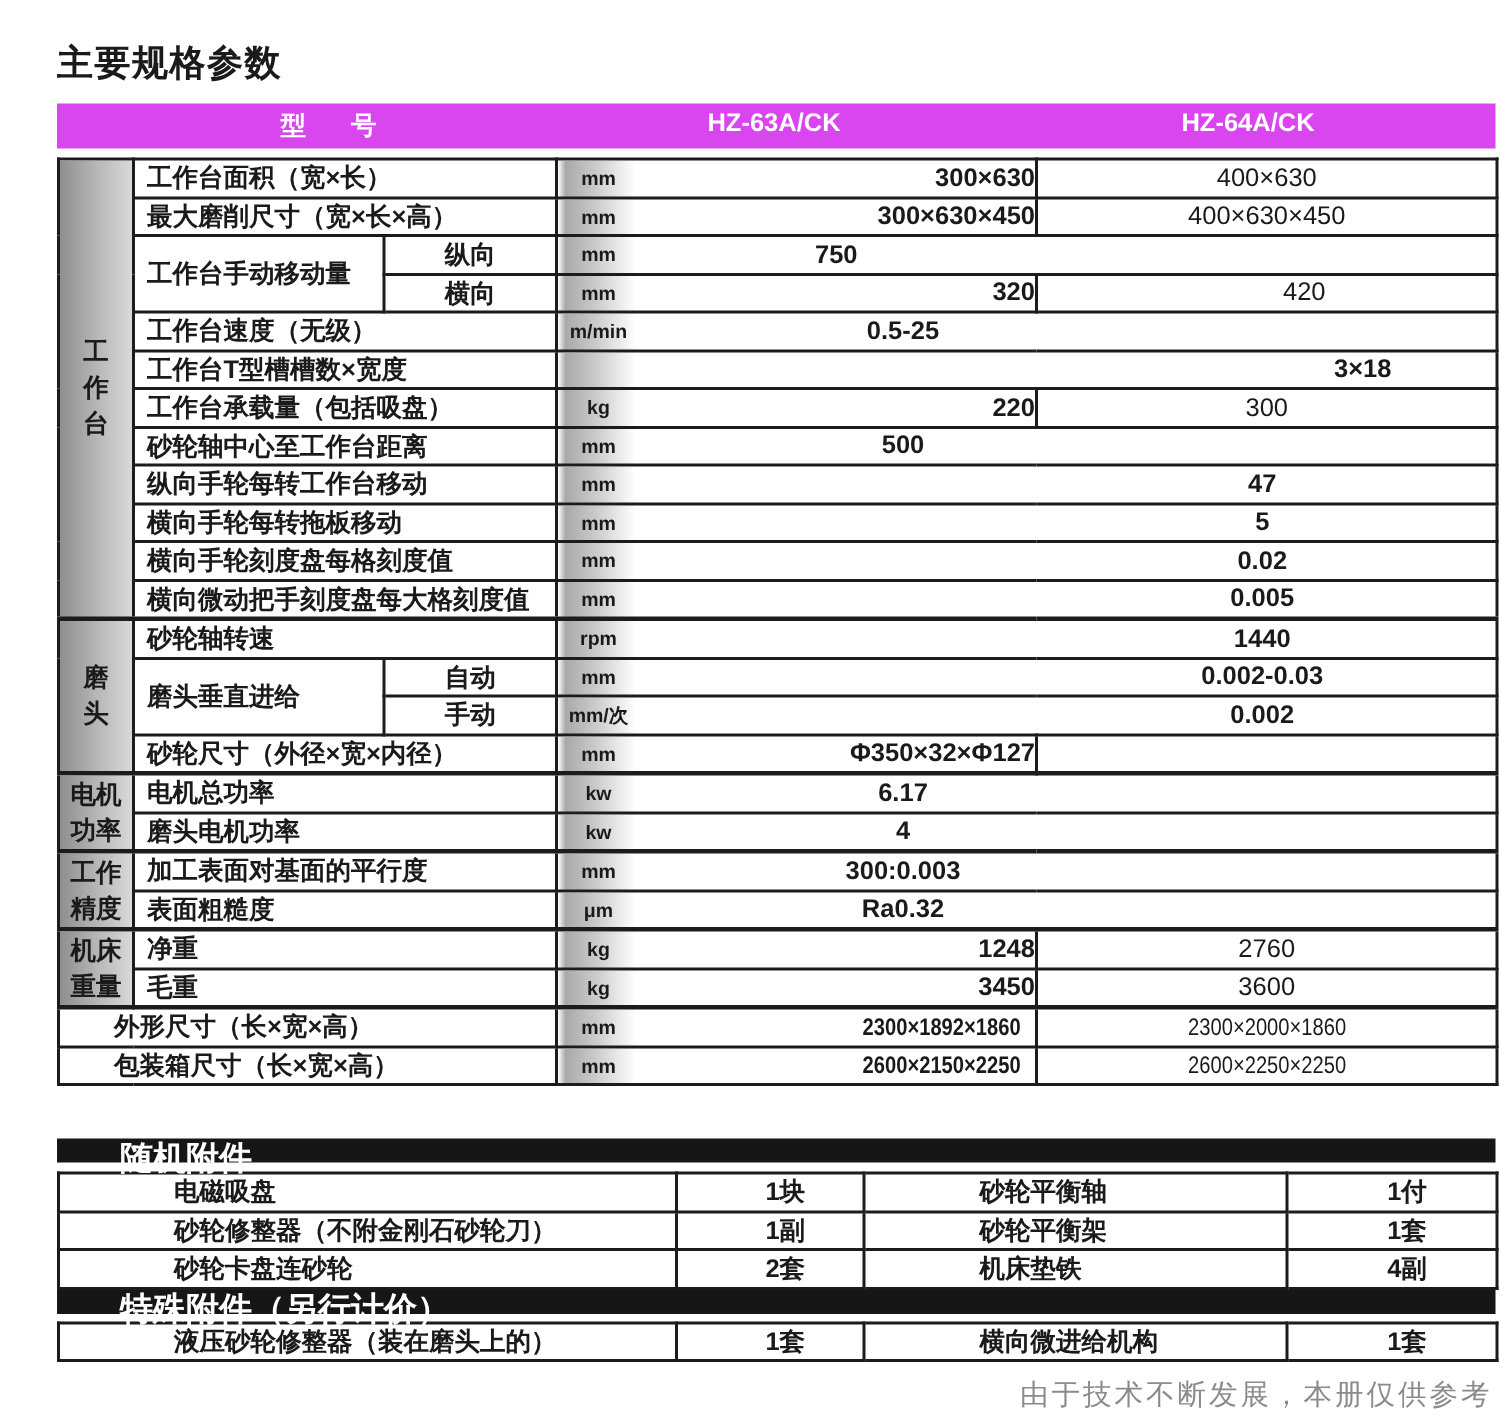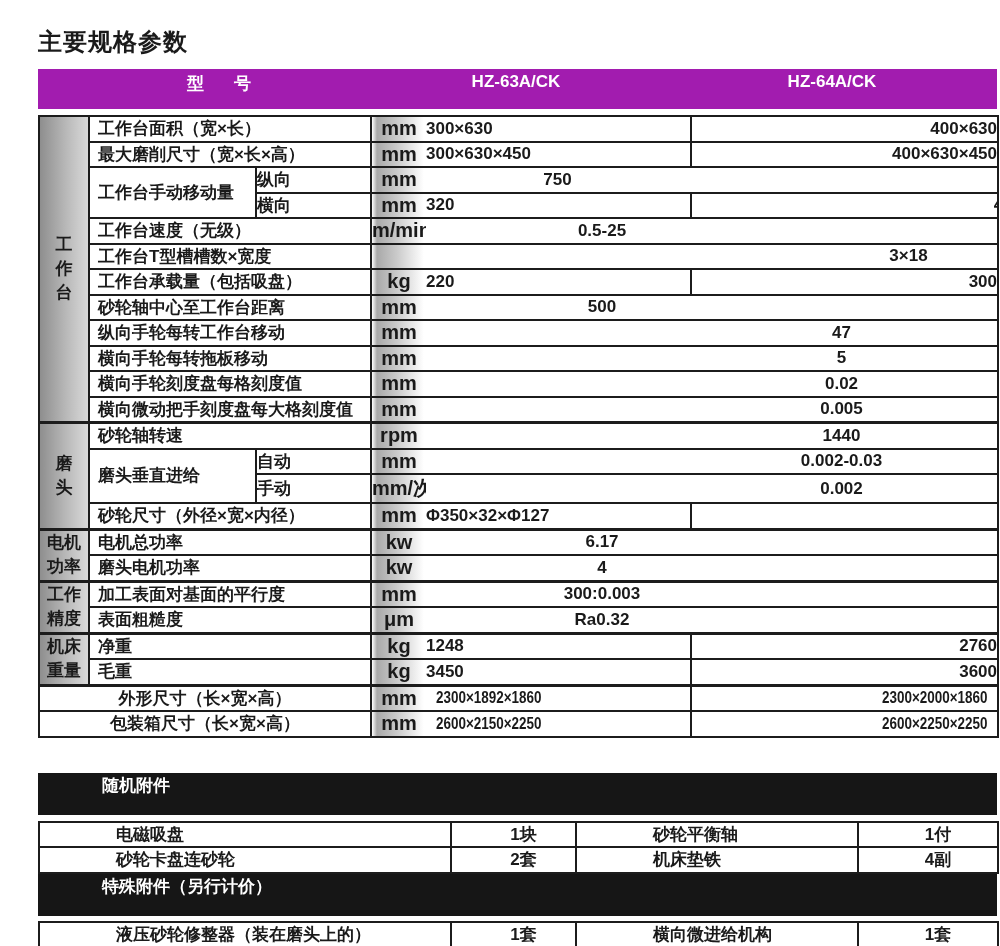--- a/index.html
+++ b/index.html
@@ -1,55 +1,55 @@
 <!DOCTYPE html>
 <html><head>
 <meta charset="utf-8">
 <style>
   html,body{margin:0;padding:0;background:#ffffff;}
   body{width:1000px;height:946px;font-family:"Liberation Sans","DejaVu Sans",sans-serif;color:#1a1a1a;overflow:hidden;}
   .wrap{margin-left:38px;width:959px;}
   .page-title{font-size:24px;font-weight:bold;margin:26px 0 11px 0;letter-spacing:1px;}
 
   
-  .bar{height:40px;background:#a21caf;color:#ffffff;font-weight:bold;position:relative;font-size:17px;}
+  .bar{height:30px;background:#d946ef;color:#ffffff;font-weight:bold;position:relative;font-size:17px;}
   .bar span{position:absolute;top:3px;transform:translateX(-50%);white-space:nowrap;}
   .bar .model-label{left:196px;letter-spacing:30px;}
   .bar .m63{left:478px;}
   .bar .m64{left:794px;}
   .gap6{height:6px;}
 
   table{border-collapse:collapse;table-layout:fixed;width:959px;}
   td{border:2px solid #1c1c1c;height:23.5px;padding:0;font-size:17px;vertical-align:middle;overflow:hidden;white-space:nowrap;}
 
   
   .co-a{width:50px;} .co-b{width:167px;} .co-c{width:115px;}
   .co-d{width:55px;} .co-e{width:265px;} .co-f{width:307px;}
 
   .c-side{background:linear-gradient(to right,#8e8e8e 0%,#b9b9b9 55%,#d9d9d9 100%);
           text-align:center;font-weight:bold;white-space:pre-line;line-height:24px;}
   .c-lab,.c-grp{font-weight:bold;padding-left:8px;text-align:left;}
-  .c-sub{font-weight:bold;text-align:left;}
+  .c-sub{font-weight:bold;text-align:center;}
   .c-unit{background:linear-gradient(to right,#ffffff 0px,#a9a9a9 5px,#c9c9c9 45%,#ffffff 96%);
-          text-align:center;font-weight:bold;border-right:0;font-size:20px;}
-  .c-v1{border-left:0;text-align:left;font-weight:bold;}
-  .c-v2{text-align:right;font-weight:bold;}
+          text-align:center;font-weight:bold;border-right:0;font-size:13px;}
+  .c-v1{border-left:0;text-align:right;font-weight:bold;}
+  .c-v2{text-align:center;font-weight:normal;}
   .c-span{border-left:0;text-align:left;font-weight:bold;}
-  .c-widelab{font-weight:bold;text-align:center;}
+  .c-widelab{font-weight:bold;padding-left:36px;text-align:left;}
   .pos-e{display:inline-block;width:263px;text-align:center;}
   .pos-mid{display:inline-block;width:352px;text-align:center;}
   .pos-f{display:inline-block;margin-left:263px;width:305px;text-align:center;}
   .pos-f2{display:inline-block;margin-left:330px;width:305px;text-align:center;}
   .nudge{position:relative;left:25px;}
   .condensed{display:inline-block;transform:scaleX(0.84);font-size:16px;}
   tr.sec>td{border-top:3px solid #1c1c1c;margin-top:19px;}
 
   
   .acc-section{margin-top:35px;}
-  .acc-bar{height:42px;background:#161616;color:#ffffff;font-weight:bold;font-size:17px;line-height:25px;padding-left:64px;box-sizing:border-box;}
+  .acc-bar{height:16px;background:#161616;color:#ffffff;font-weight:bold;font-size:22px;line-height:25px;padding-left:42px;box-sizing:border-box;}
   .ac-1{width:412px;} .ac-2{width:125px;} .ac-3{width:282px;} .ac-4{width:140px;}
   .a-item{font-weight:bold;padding-left:76px;text-align:left;}
   .a-qty{text-align:center;font-weight:bold;padding-left:20px;}
   .gap5{height:5px;}
 
   .footer{margin-top:9px;text-align:right;color:#8b8b8b;font-size:19px;letter-spacing:2px;
           font-family:"Liberation Serif","DejaVu Serif",serif;padding-right:2px;}
 </style>
 </head>
 <body>
@@ -235,20 +235,26 @@
           <col class="ac-2">
           <col class="ac-3">
           <col class="ac-4">
         </colgroup>
       <tbody>
           <tr>
         <td class="a-item">电磁吸盘</td>
         <td class="a-qty">1块</td>
         <td class="a-item">砂轮平衡轴</td>
         <td class="a-qty">1付</td>
+      </tr>
+      <tr>
+        <td class="a-item">砂轮修整器（不附金刚石砂轮刀）</td>
+        <td class="a-qty">1副</td>
+        <td class="a-item">砂轮平衡架</td>
+        <td class="a-qty">1套</td>
       </tr>
       <tr>
         <td class="a-item">砂轮卡盘连砂轮</td>
         <td class="a-qty">2套</td>
         <td class="a-item">机床垫铁</td>
         <td class="a-qty">4副</td>
       </tr>
     </tbody>
       </table>
     <div class="acc-bar">特殊附件（另行计价）</div>

